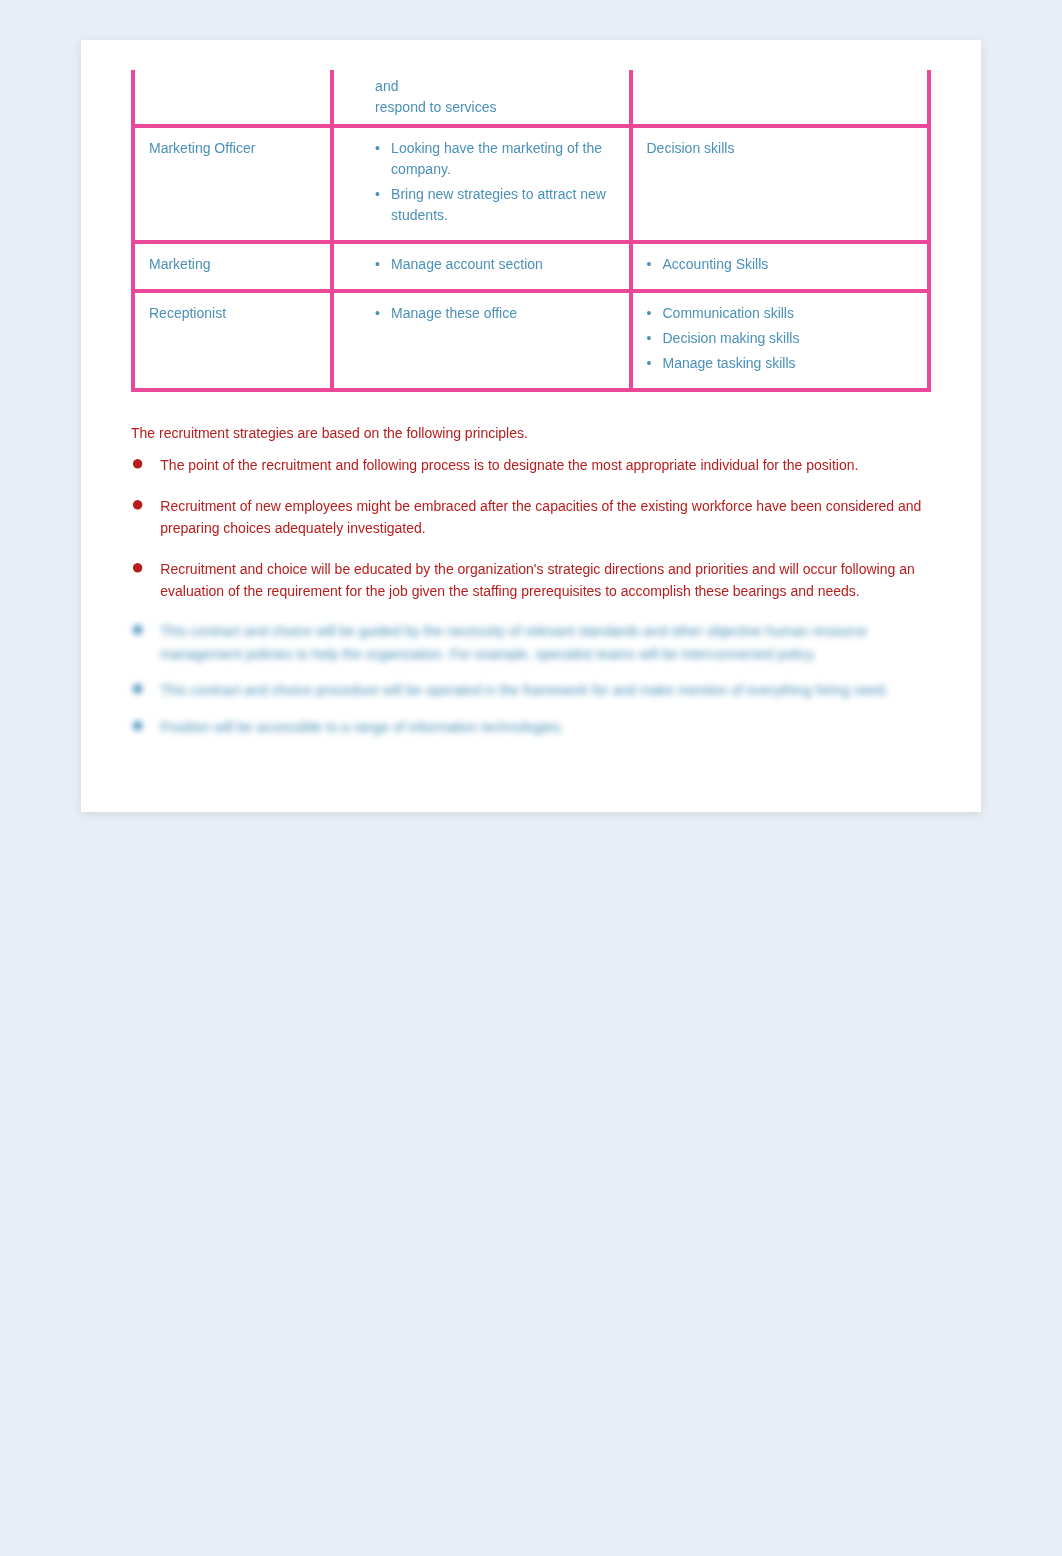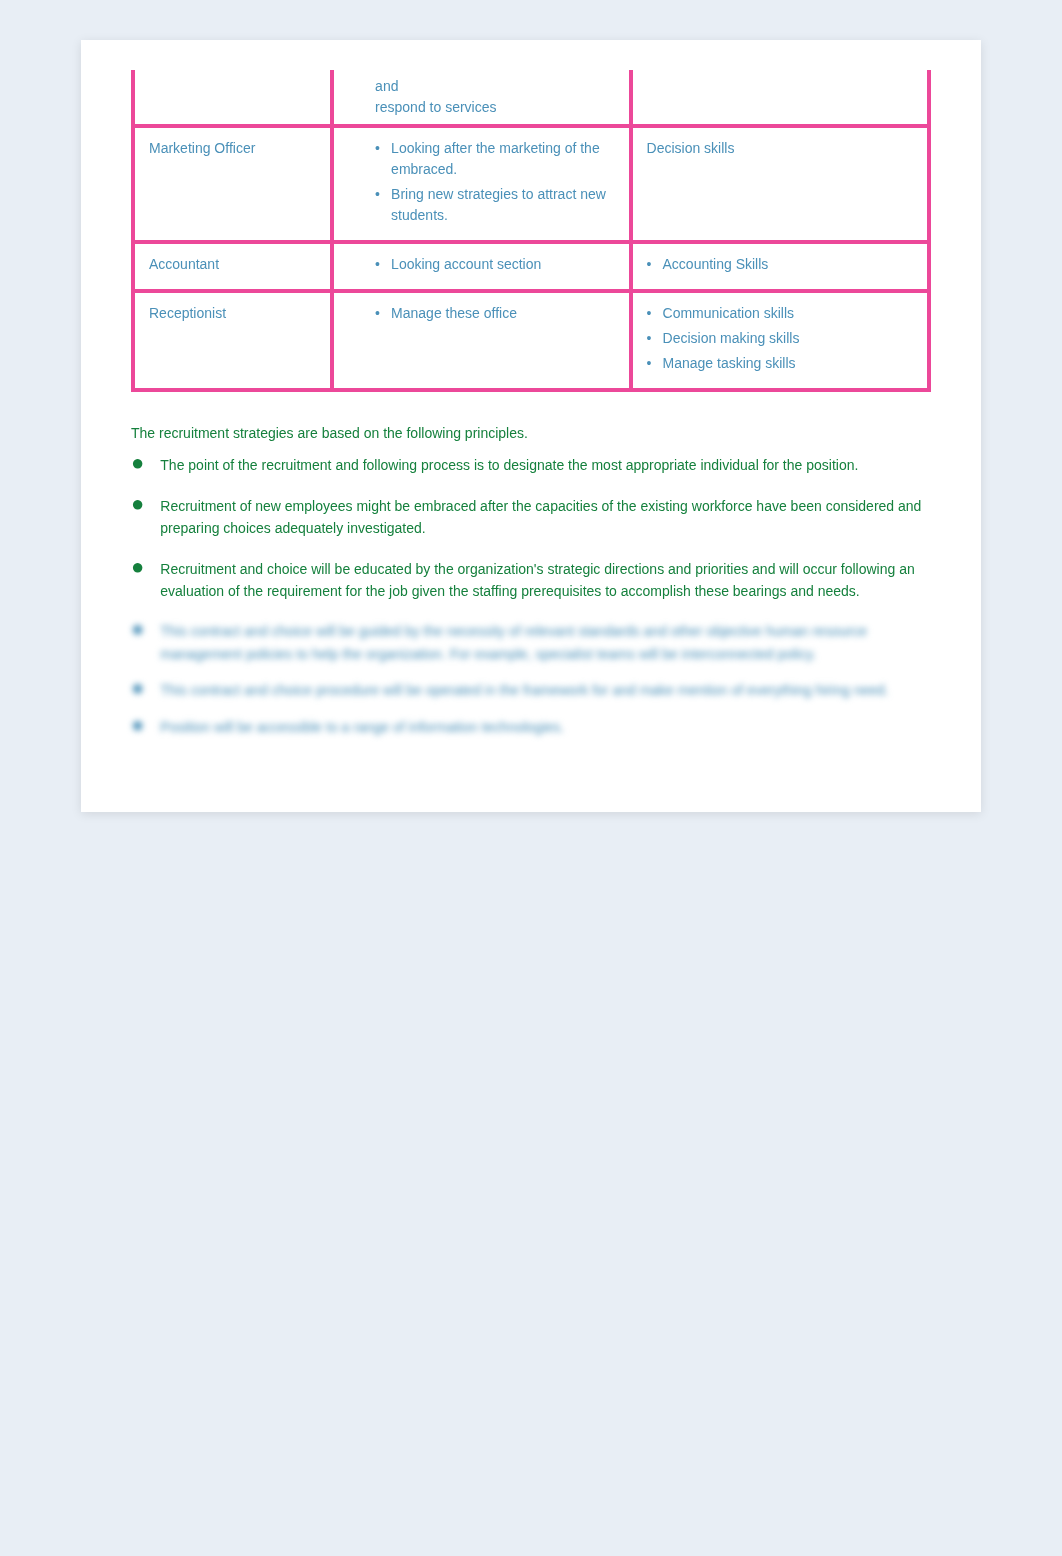--- a/index.html
+++ b/index.html
@@ -60,21 +60,21 @@
       left: 0;
       color: #4a90b8;
     }
     .carry-over-row td {
       border-top: none;
       border-bottom: 1px solid #b8cfe0;
       padding: 6px 14px;
     }
     
     .text-section {
-      color: #15803d;
+      color: #b91c1c;
       font-size: 14px;
       line-height: 1.6;
     }
     .text-section p {
       margin-bottom: 10px;
     }
     .text-section .bullet-item {
       display: flex;
       align-items: flex-start;
       margin-bottom: 18px;
@@ -126,34 +126,34 @@
         <tr class="carry-over-row">
       <td></td>
       <td>and<br>respond to services</td>
       <td></td>
     </tr>
 
     <tr>
       <td>Marketing Officer</td>
       <td>
         <ul>
-          <li>Looking after the marketing of the embraced.</li>
+          <li>Looking have the marketing of the company.</li>
           <li>Bring new strategies to attract new students.</li>
         </ul>
       </td>
       <td>
         <span>Decision skills</span>
       </td>
     </tr>
 
     <tr>
-      <td>Accountant</td>
-      <td>
-        <ul>
-          <li>Looking account section</li>
+      <td>Marketing</td>
+      <td>
+        <ul>
+          <li>Manage account section</li>
         </ul>
       </td>
       <td>
         <ul>
           <li>Accounting Skills</li>
         </ul>
       </td>
     </tr>
 
     <tr>

